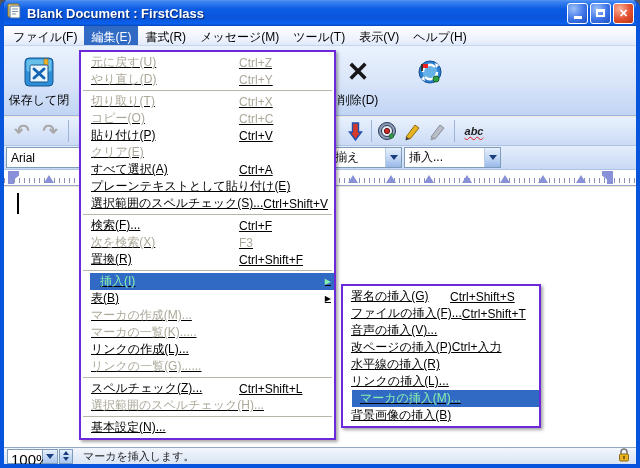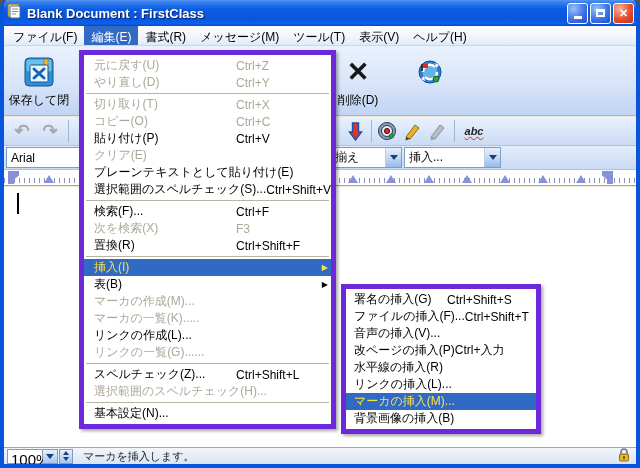--- a/index.html
+++ b/index.html
@@ -87,32 +87,32 @@
   .zoomfield{background:#fff;border:1px solid #7F9DB9;height:15px;width:36px;padding:1px 3px;font-size:15px;}
   .zoomarrow{width:15px;height:15px;background:linear-gradient(180deg,#E7F0FC,#A8C4EE);
     border:1px solid #7F9DB9;border-left:none;display:flex;align-items:center;justify-content:center;}
   .spinner{width:14px;height:15px;margin-left:1px;border:1px solid #7F9DB9;
     background:linear-gradient(180deg,#E7F0FC,#A8C4EE);display:flex;flex-direction:column;align-items:center;justify-content:center;gap:2px;}
   .sp-up{width:0;height:0;border-left:3px solid transparent;border-right:3px solid transparent;border-bottom:4px solid #1A3E7E;}
   .sp-dn{width:0;height:0;border-left:3px solid transparent;border-right:3px solid transparent;border-top:4px solid #1A3E7E;}
   .statusmsg{margin-left:10px;color:#222;}
   .lock{margin-left:auto;margin-right:6px;}
   
-  .menu{position:absolute;background:#fff;border:5px solid #6d28d9;
-    box-shadow:2px 2px 3px rgba(0,0,0,.35);padding:2px 0;font-size:12px;color:#000;}
+  .menu{position:absolute;background:#fff;border:2px solid #6d28d9;
+    box-shadow:2px 2px 3px rgba(0,0,0,.35);padding:2px 0;font-size:12px;color:#000;text-decoration:underline;}
   .edit-menu{left:75px;top:50px;width:257px;z-index:10;}
   .insert-submenu{left:337px;top:284px;width:200px;z-index:11;}
   .mrow{height:17px;display:flex;align-items:center;padding:0 3px 0 10px;white-space:nowrap;}
   .mrow .mlabel{flex:0 0 auto;}
   .mrow .mshortcut{margin-left:auto;width:82px;text-align:left;flex:0 0 auto;}
   .insert-submenu .mrow{padding-left:8px;}
   .insert-submenu .mrow .mshortcut{width:86px;}
   .mrow .marrow{width:10px;text-align:right;font-size:8px;flex:0 0 auto;}
   .mrow.disabled{color:#ACA899;}
-  .mrow.highlighted{background:#316AC5;color:#fde047;}
+  .mrow.highlighted{background:#316AC5;color:#86efac;margin-left:9px;}
   .msep{border-top:1px solid #B8B4A6;margin:2px 2px;}
 </style>
 </head>
 <body>
 
 <div class="window">
 
   <div class="titlebar">
     <span>
       <svg width="16" height="16" viewBox="0 0 16 16">
@@ -326,20 +326,25 @@
         <span class="mshortcut">Ctrl+V</span>
         <span class="marrow"></span>
       </div>
 
       <div class="mrow disabled">
         <span class="mlabel">クリア(E)</span>
         <span class="mshortcut"></span>
         <span class="marrow"></span>
       </div>
 
+      <div class="mrow">
+        <span class="mlabel">すべて選択(A)</span>
+        <span class="mshortcut">Ctrl+A</span>
+        <span class="marrow"></span>
+      </div>
 
       <div class="mrow">
         <span class="mlabel">プレーンテキストとして貼り付け(E)</span>
         <span class="mshortcut"></span>
         <span class="marrow"></span>
       </div>
 
       <div class="mrow">
         <span class="mlabel">選択範囲のスペルチェック(S)...</span>
         <span class="mshortcut">Ctrl+Shift+V</span>

